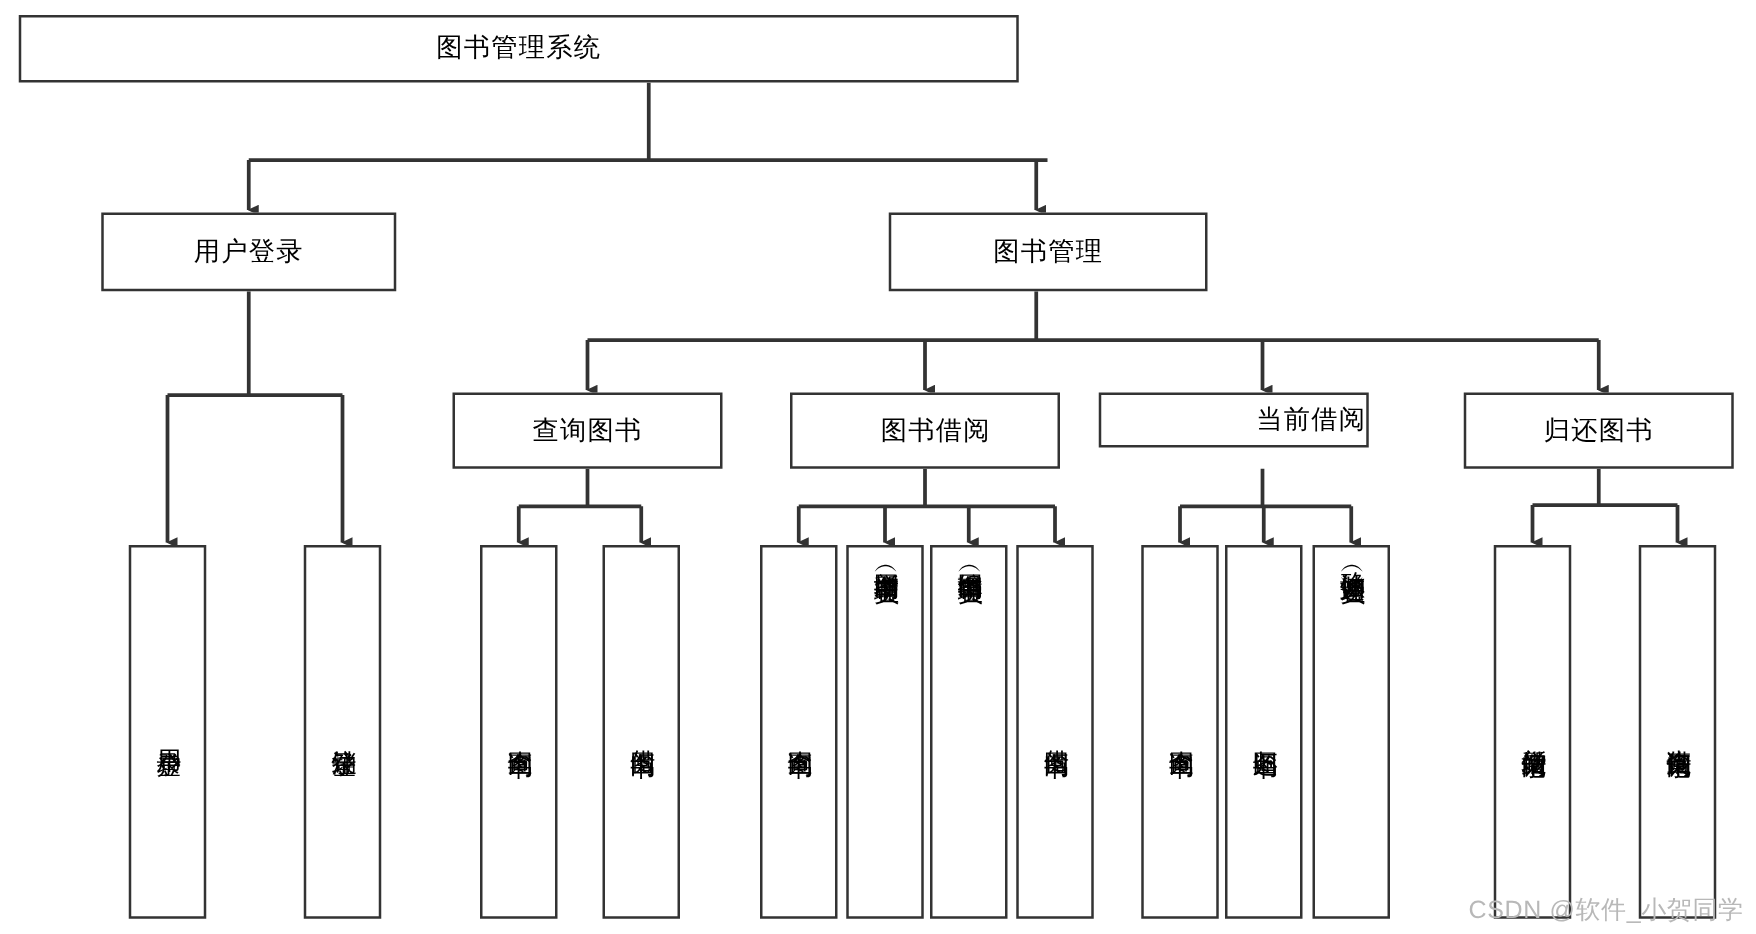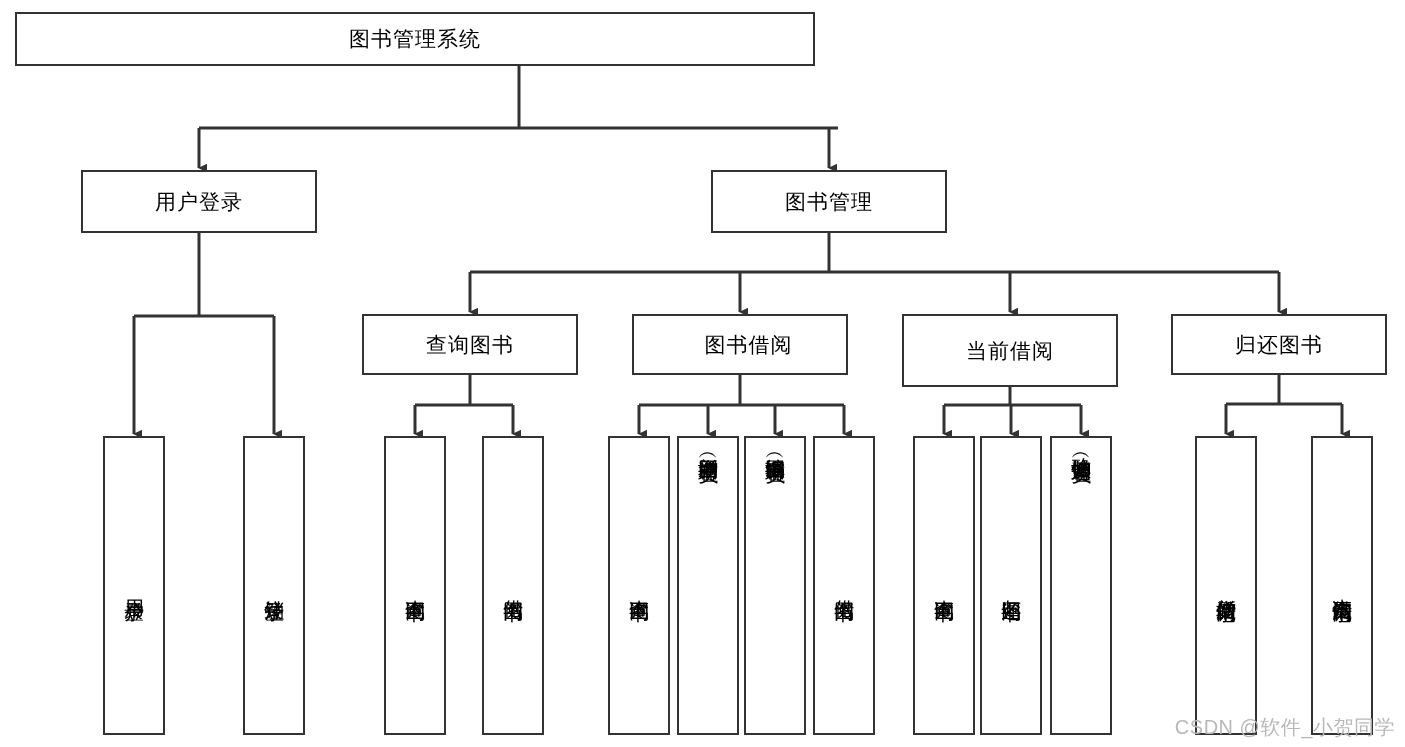--- a/index.html
+++ b/index.html
@@ -123,31 +123,31 @@
     </g>
   </svg>
 
   <div class="node node-h" style="left:15px; top:12px; width:800px; height:54px;">
     <span>图书管理系统</span>
   </div>
 
   <div class="node node-h" style="left:81px; top:170px; width:236px; height:63px;">
     <span>用户登录</span>
   </div>
-  <div class="node node-h" style="left:711px; top:170px; width:236px; height:63px;text-align:right;">
+  <div class="node node-h" style="left:711px; top:170px; width:255px; height:63px;text-align:right;">
     <span>图书管理</span>
   </div>
 
   <div class="node node-h" style="left:362px; top:314px; width:216px; height:61px;">
     <span>查询图书</span>
   </div>
   <div class="node node-h" style="left:632px; top:314px; width:216px; height:61px;padding-left:17px;">
     <span>图书借阅</span>
   </div>
-  <div class="node node-h" style="left:902px; top:314px; width:216px; height:73px;">
+  <div class="node node-h" style="left:879px; top:314px; width:216px; height:44px;justify-content:flex-end;">
     <span>当前借阅</span>
   </div>
   <div class="node node-h" style="left:1171px; top:314px; width:216px; height:61px;">
     <span>归还图书</span>
   </div>
 
   <div class="node node-v" style="left:103px; top:436px; width:62px; height:299px;">
     <span>用户登录</span>
   </div>
   <div class="node node-v" style="left:243px; top:436px; width:62px; height:299px;">

